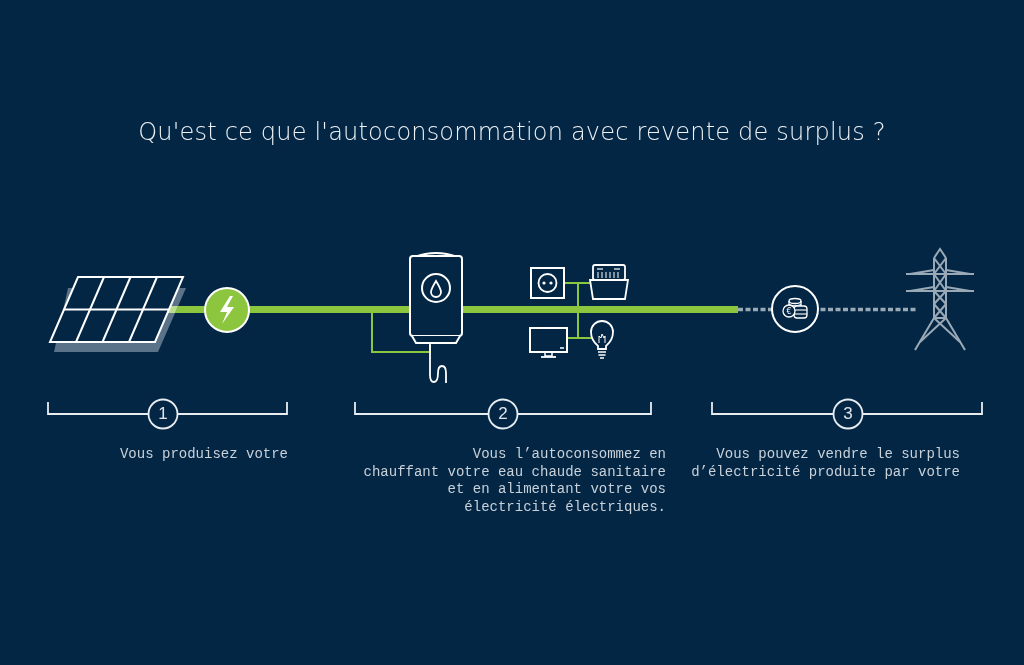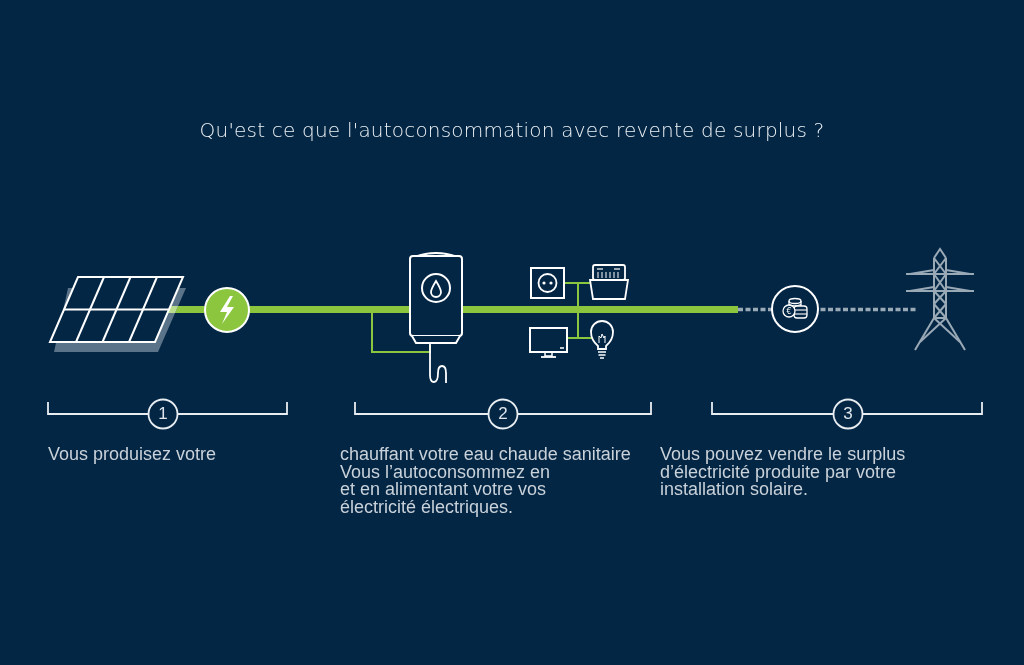--- a/index.html
+++ b/index.html
@@ -11,34 +11,34 @@
       position: relative;
     }
     .title {
       position: absolute;
       top: 118px;
       left: 0;
       width: 1024px;
       text-align: center;
       font-family: "DejaVu Sans", sans-serif;
       font-weight: 300;
-      font-size: 20px;
+      font-size: 24px;
       letter-spacing: 0.2px;
       color: #eef2f5;
     }
     .diagram {
       position: absolute;
       top: 0; left: 0;
       width: 1024px; height: 665px;
     }
     .step-text {
       position: absolute;
-      text-align: left;
-      font-family: Liberation Sans, sans-serif;
-      font-size: 18px;
+      text-align: right;
+      font-family: Liberation Mono, monospace;
+      font-size: 14px;
       line-height: 17.5px;
       color: #c9d1d9;
     }
     .step-text span { display: block; }
     .step-number {
       position: absolute;
       width: 30px;
       height: 30px;
       line-height: 28px;
       text-align: center;
@@ -184,22 +184,21 @@
 </svg>
 
 <div class="step-number" style="left:148px; top:400px;">1</div>
 <div class="step-number" style="left:488px; top:400px;">2</div>
 <div class="step-number" style="left:833px; top:400px;">3</div>
 
 <div class="step-text" style="left:48px; width:240px; top:446px;">
   <span>Vous produisez votre</span>
 </div>
 <div class="step-text" style="left:340px; width:326px; top:446px;">
+  <span>Vous l’autoconsommez en</span>
   <span>chauffant votre eau chaude sanitaire</span>
-  <span>Vous l’autoconsommez en</span>
   <span>et en alimentant votre vos</span>
   <span>électricité électriques.</span>
 </div>
 <div class="step-text" style="left:660px; width:300px; top:446px;">
   <span>Vous pouvez vendre le surplus</span>
   <span>d’électricité produite par votre</span>
-  <span>installation solaire.</span>
 </div>
 
 </body></html>

